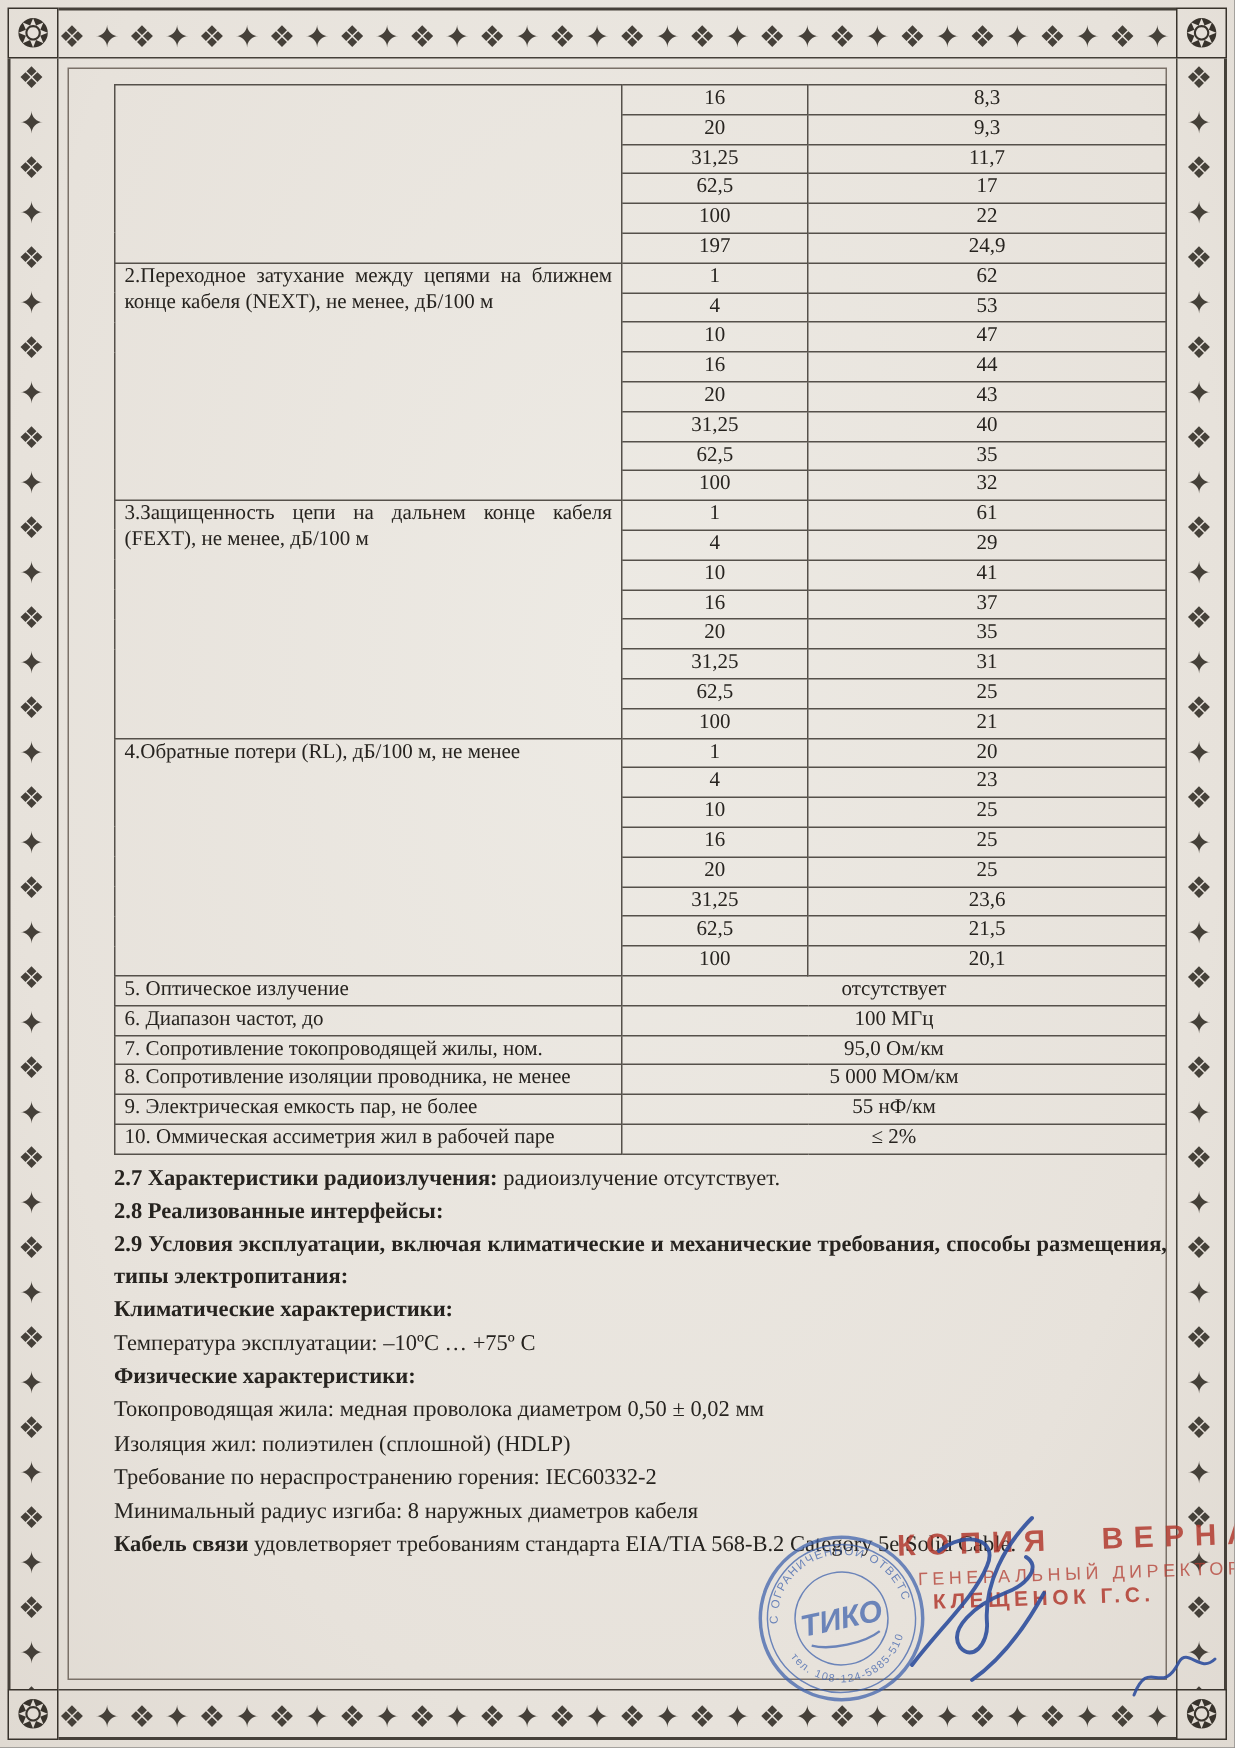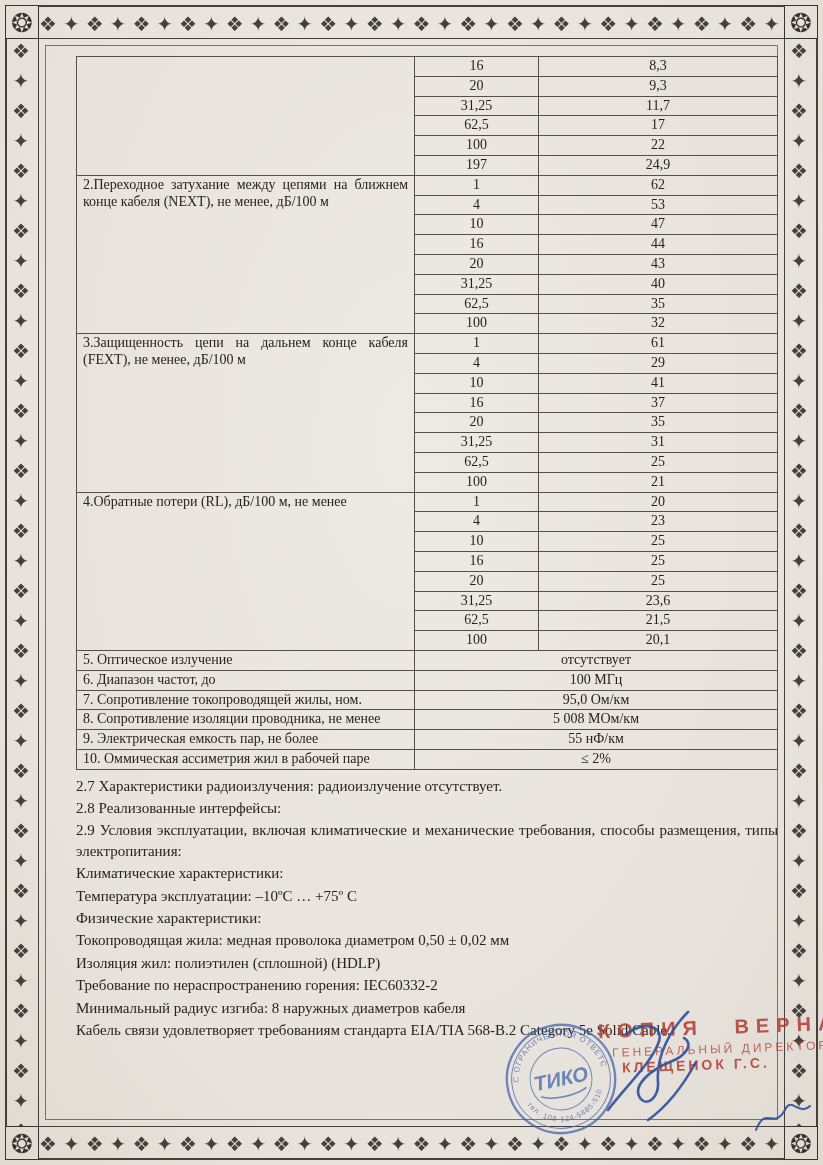--- a/index.html
+++ b/index.html
@@ -42,21 +42,21 @@
 
   table.spec { border-collapse:collapse; width:100%; font-size:14px; color:#26231f; }
   table.spec col.c1 { width:338px; }
   table.spec col.c2 { width:124px; }
   table.spec td { border:1px solid #55504a; padding:1px 6px; line-height:1.2; }
   table.spec td.lbl { text-align:justify; vertical-align:top;margin-top:36px; }
   table.spec td.num { text-align:center; }
 
   .paras { margin-top:6px; }
   .paras p { margin:2px 0; font-size:15px; line-height:1.36; text-align:justify; }
-  .paras p b { font-weight:normal; }
+  .paras p b { font-weight:bold; }
 
   
   .stamp-area { position:absolute; inset:0; pointer-events:none; }
   .red-copy {
     position:absolute; left:598px; top:1016px; color:#b23b30; opacity:.85;
     font-family:"Liberation Sans", sans-serif; font-weight:bold; font-size:20px;
     letter-spacing:7px; word-spacing:18px; transform:rotate(-2deg); white-space:nowrap;
   }
   .red-director {
     position:absolute; left:612px; top:1042px; color:#b23b30; opacity:.75;
@@ -230,21 +230,21 @@
           <tr>
             <td class="lbl">6. Диапазон частот, до</td>
             <td colspan="2" class="num">100 МГц</td>
           </tr>
           <tr>
             <td class="lbl">7. Сопротивление токопроводящей жилы, ном.</td>
             <td colspan="2" class="num">95,0 Ом/км</td>
           </tr>
           <tr>
             <td class="lbl">8. Сопротивление изоляции проводника, не менее</td>
-            <td colspan="2" class="num">5 008 МОм/км</td>
+            <td colspan="2" class="num">5 000 МОм/км</td>
           </tr>
           <tr>
             <td class="lbl">9. Электрическая емкость пар, не более</td>
             <td colspan="2" class="num">55 нФ/км</td>
           </tr>
           <tr>
             <td class="lbl">10. Оммическая ассиметрия жил в рабочей паре</td>
             <td colspan="2" class="num">≤ 2%</td>
           </tr>
         </tbody>

